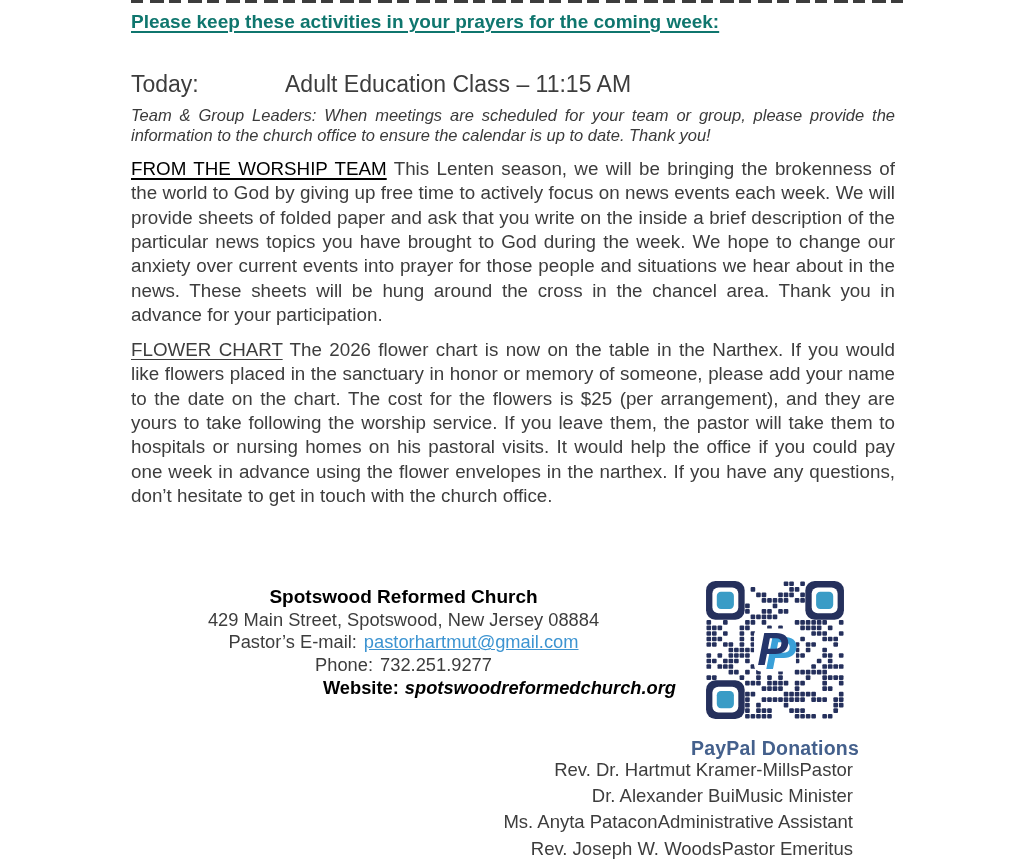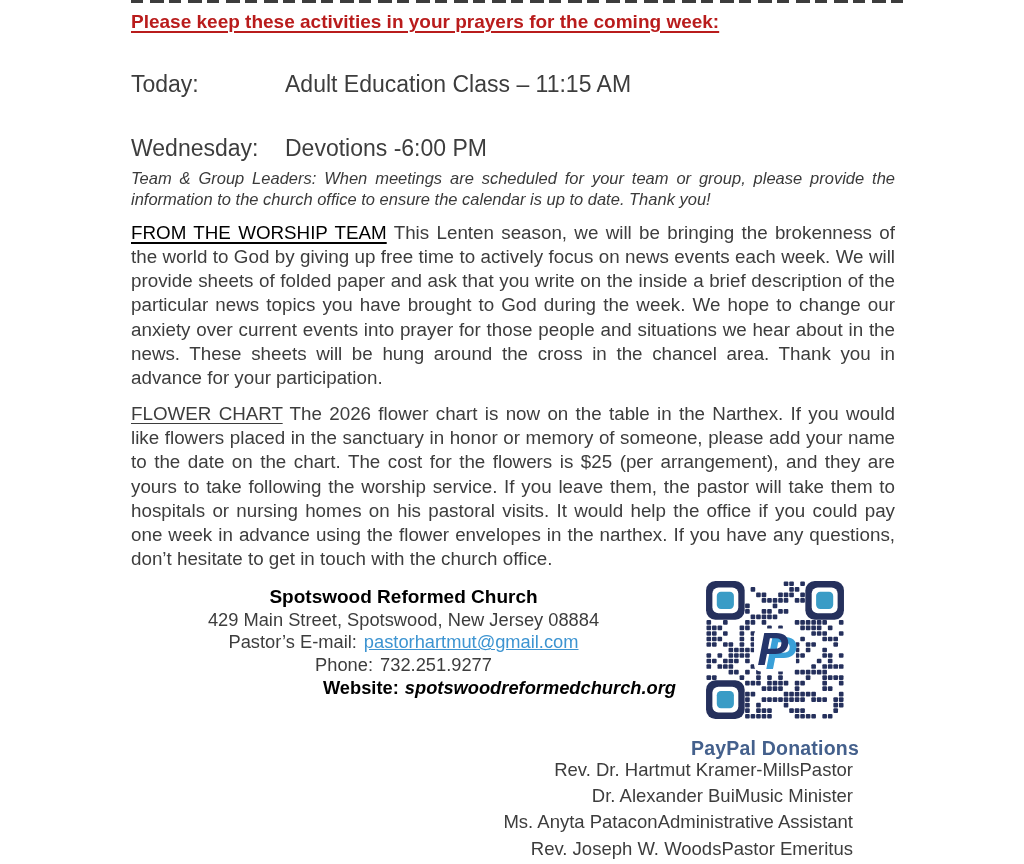--- a/index.html
+++ b/index.html
@@ -24,21 +24,21 @@
   }
   .content {
     position: absolute;
     left: 131px; top: 6px;
     width: 764px;
   }
   .main-heading {
     font-size: 19px;
     line-height: 24px;
     font-weight: bold;
-    color: #b91c1c;
+    color: #0f766e;
     text-decoration: underline;
     text-decoration-thickness: 2px;
     text-underline-offset: 3px;
     margin-top: 4px;
   }
   .schedule { margin-top: 5px; }
   .schedule-row { display: flex; font-size: 23px; line-height: 25.5px; margin-top: 38px; }
   .schedule-day { width: 154px; flex: 0 0 154px; }
   .note {
     font-style: italic;
@@ -109,24 +109,20 @@
   <div class="top-dashes"></div>
 
   <div class="content">
 
     <div class="main-heading">Please keep these activities in your prayers for the coming week:</div>
 
     <div class="schedule">
       <div class="schedule-row">
         <span class="schedule-day">Today:</span>
         <span class="schedule-event">Adult Education Class – 11:15 AM</span>
-      </div>
-      <div class="schedule-row">
-        <span class="schedule-day">Wednesday:</span>
-        <span class="schedule-event">Devotions -6:00 PM</span>
       </div>
     </div>
 
     <div class="note">Team &amp; Group Leaders: When meetings are scheduled for your team or group, please provide the information to the church office to ensure the calendar is up to date.  Thank you!</div>
 
     <p class="para"><span class="lead-bold">FROM THE WORSHIP TEAM</span><span> This Lenten season, we will be bringing the brokenness of the world to God by giving up free time to actively focus on news events each week. We will provide sheets of folded paper and ask that you write on the inside a brief description of the particular news topics you have brought to God during the week. We hope to change our anxiety over current events into prayer for those people and situations we hear about in the news. These sheets will be hung around the cross in the chancel area. Thank you in advance for your participation.</span></p>
 
     <p class="para"><span class="lead-plain">FLOWER CHART</span><span> The 2026 flower chart is now on the table in the Narthex.  If you would like flowers placed in the sanctuary in honor or memory of someone, please add your name to the date on the chart.  The cost for the flowers is $25 (per arrangement), and they are yours to take following the worship service. If you leave them, the pastor will take them to hospitals or nursing homes on his pastoral visits. It would help the office if you could pay one week in advance using the flower envelopes in the narthex. If you have any questions, don’t hesitate to get in touch with the church office.</span></p>
 
   </div>

